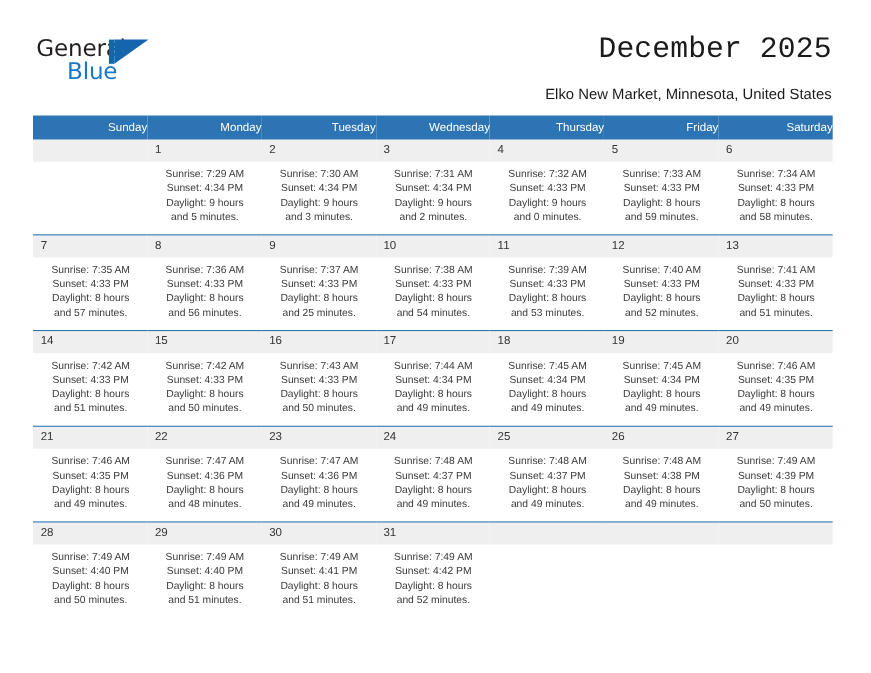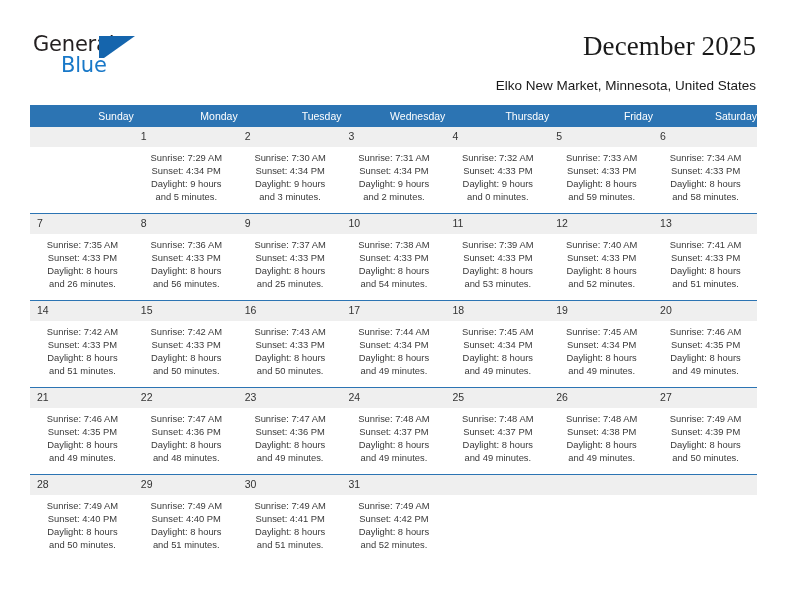--- a/index.html
+++ b/index.html
@@ -81,21 +81,21 @@
 
   .title {
     position: absolute;
     right: 36px;
     top: 31px;
     font-size: 27px;
     font-weight: normal;
     color: #1a1a1a;
     letter-spacing: 0.1px;
     text-align: left;
-    font-family: Liberation Serif, serif;
+    font-family: Liberation Mono, monospace;
   }
   .subtitle {
     position: absolute;
     right: 36px;
     top: 78px;
     font-size: 13.5px;
     color: #1a1a1a;
     text-align: right;
     font-family: "Liberation Sans", sans-serif;
   }
@@ -269,21 +269,21 @@
           </td>
         </tr>
         <tr class="week-row">
           <td>
             <div class="cell-inner">
               <div class="daynum">7</div>
               <div class="details">
                 <div>Sunrise: 7:35 AM</div>
                 <div>Sunset: 4:33 PM</div>
                 <div>Daylight: 8 hours</div>
-                <div>and 26 minutes.</div>
+                <div>and 57 minutes.</div>
               </div>
             </div>
           </td>
           <td>
             <div class="cell-inner">
               <div class="daynum">8</div>
               <div class="details">
                 <div>Sunrise: 7:36 AM</div>
                 <div>Sunset: 4:33 PM</div>
                 <div>Daylight: 8 hours</div>

